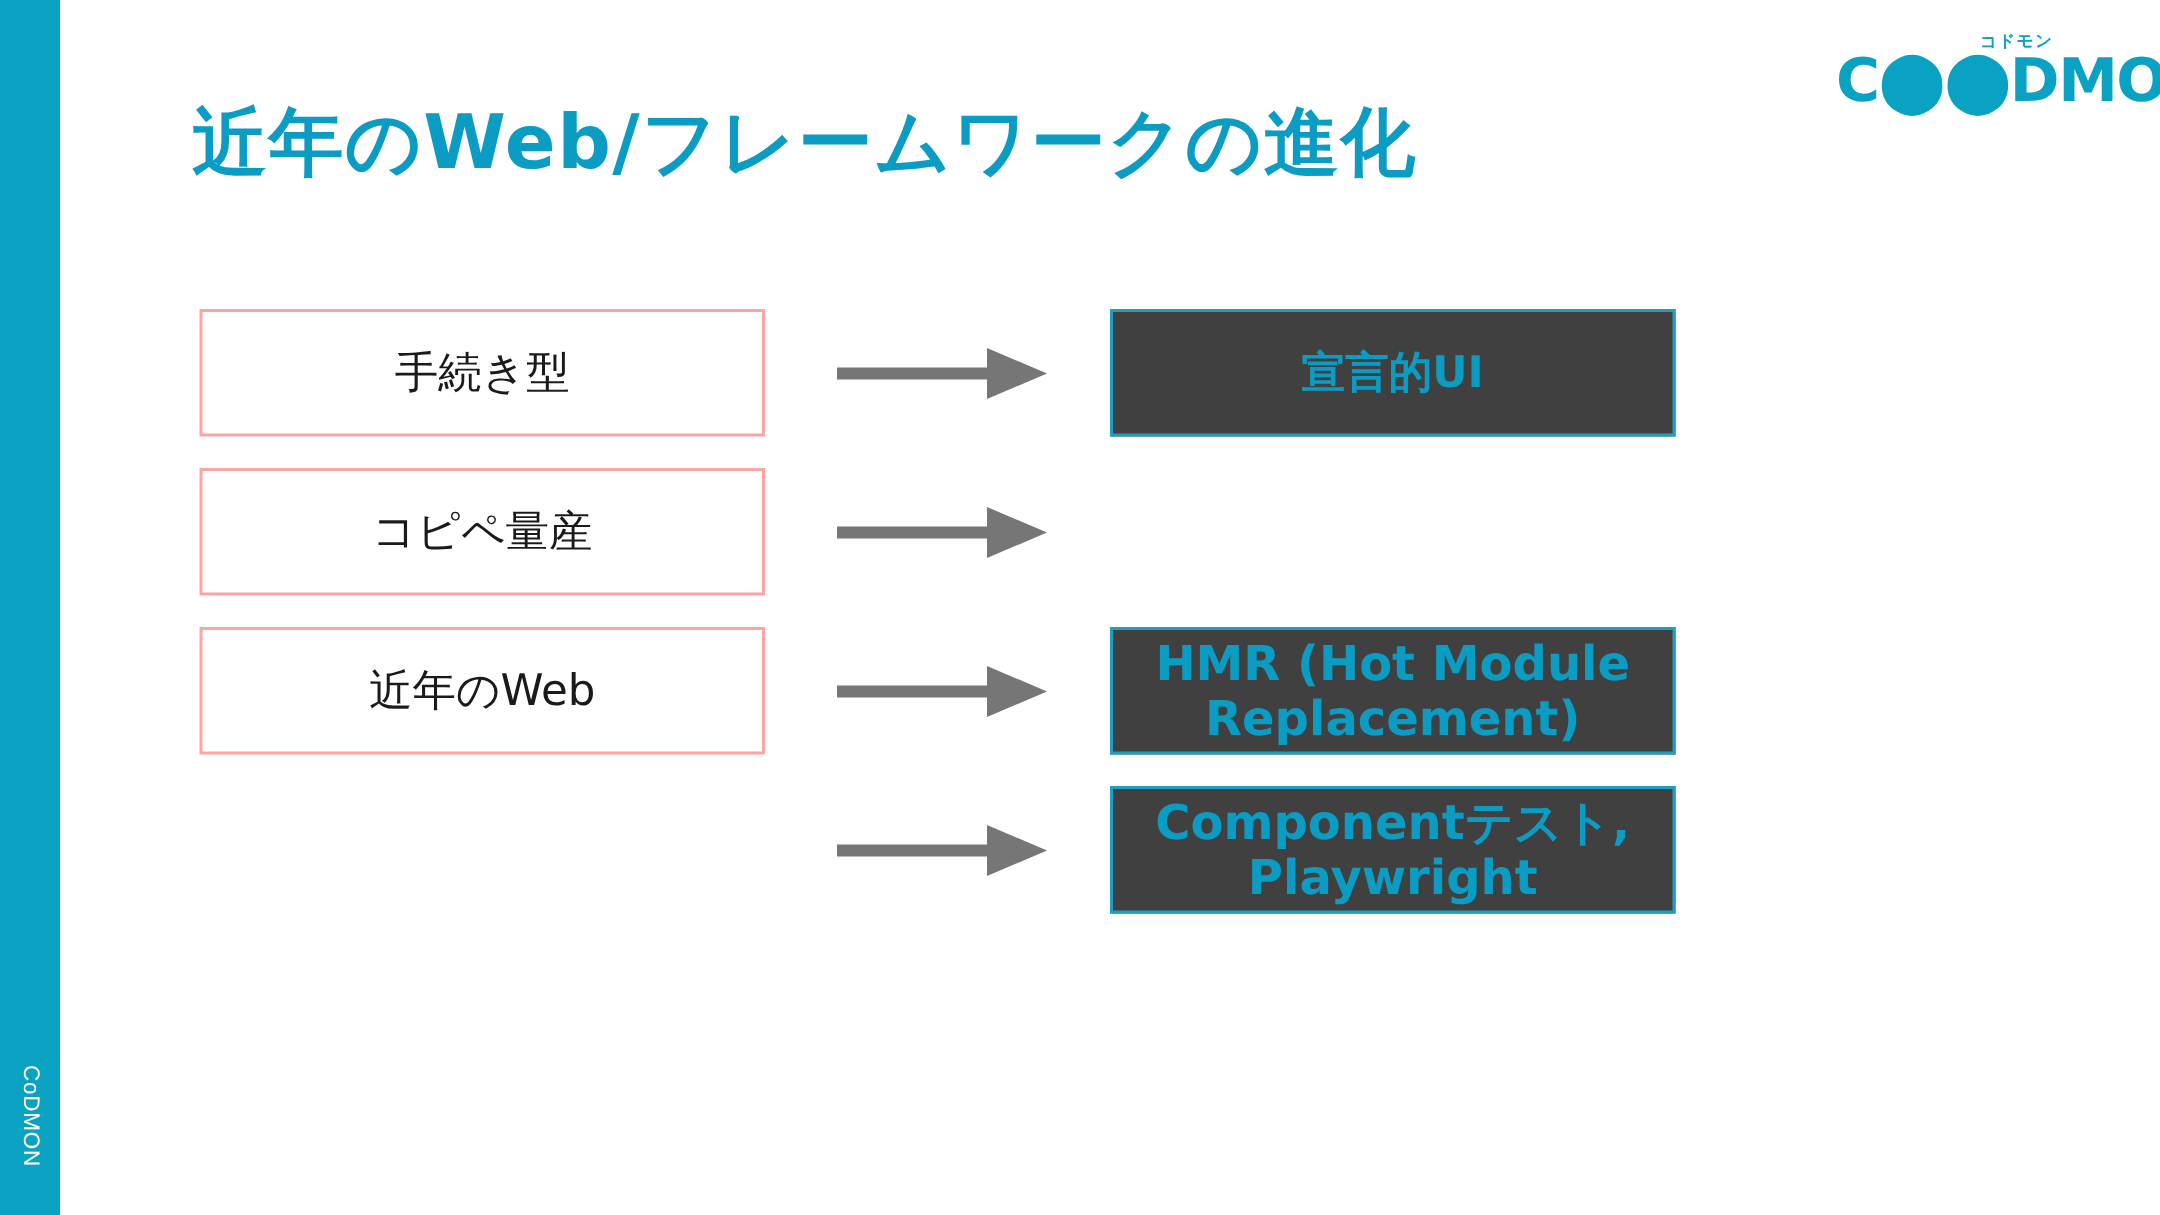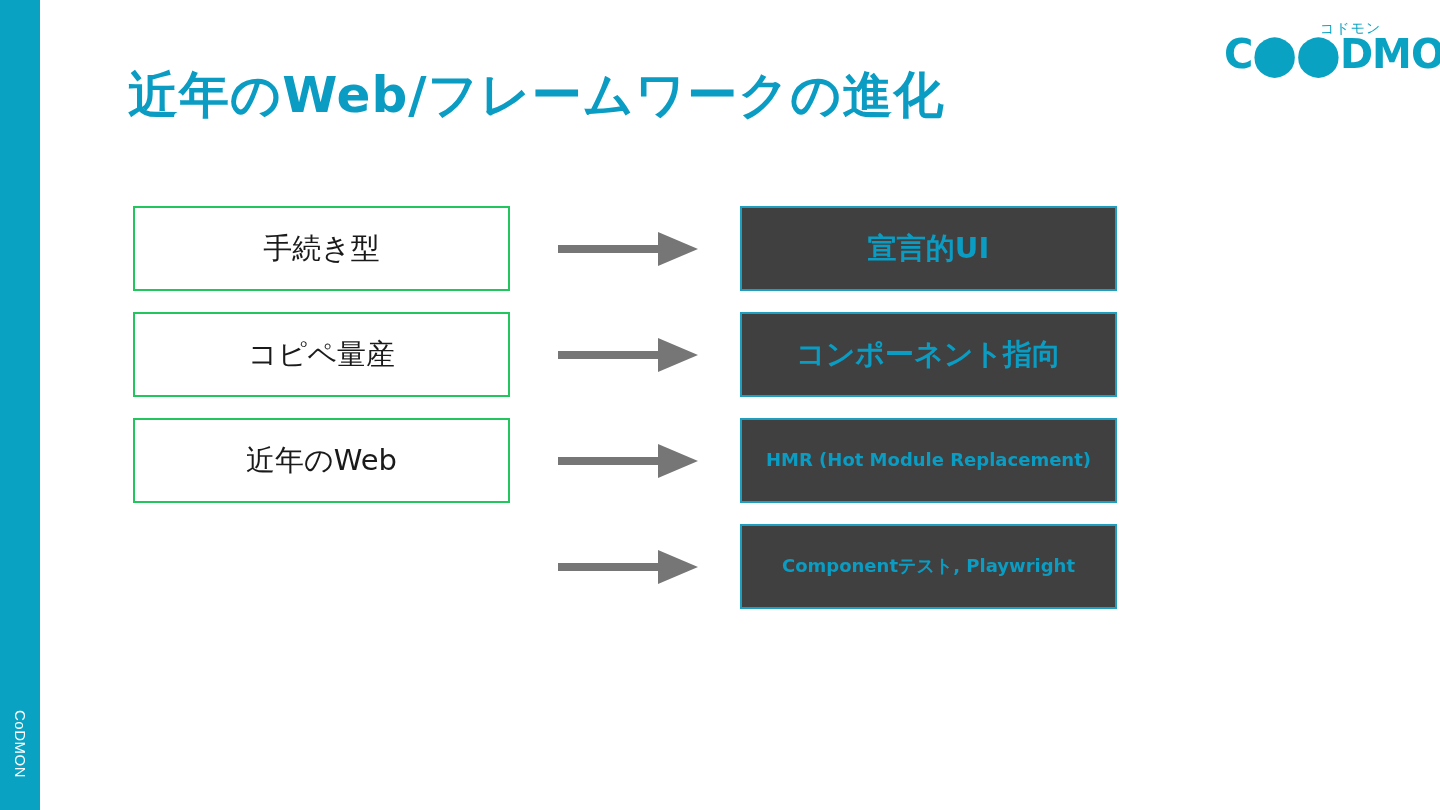--- a/index.html
+++ b/index.html
@@ -54,25 +54,25 @@
     position: absolute;
     right: 26px;
     top: 20px;
     width: 190px;
     height: 62px;
   }
   .logo-ruby {
     position: absolute;
     top: 0px;
     left: 96px;
-    font-size: 14px;
+    font-size: 11px;
     color: #0aa2c3;
     letter-spacing: 1px;
     transform: rotate(-1deg);
-    font-weight: normal;
+    font-weight: bold;
     white-space: nowrap;
   }
   .logo-word {
     position: absolute;
     top: 12px;
     left: 0;
     font-size: 40px;
     font-weight: bold;
     color: #0aa2c3;
     letter-spacing: -1px;
@@ -115,40 +115,40 @@
     display: flex;
     align-items: center;
     justify-content: center;
     text-align: center;
     padding: 0 10px;
   }
 
   .box-before {
     left: 133px;
     width: 377px;
-    border: 2px solid #22c55e;
+    border: 2px solid #fca5a5;
     background: #ffffff;
     color: #1a1a1a;
     font-size: 29px;
     font-weight: normal;
     font-family: "DejaVu Sans", "Liberation Sans", sans-serif;
   }
 
   .box-after {
     left: 740px;
     width: 377px;
     border: 2px solid #1f9fc0;
     background: #404040;
     color: #0a9cc2;
     font-size: 29px;
     font-weight: bold;
     line-height: 1.15;
     font-family: "DejaVu Sans", "Liberation Sans", sans-serif;
   }
-  .box-after.two-line { font-size: 18px; align-items: center; }
+  .box-after.two-line { font-size: 32px; align-items: center; }
   .box-after .suffix-small {
     font-size: 21px;
     font-weight: bold;
   }
 
   
   .arrow {
     position: absolute;
     left: 558px;
     top: 50%;
@@ -204,24 +204,20 @@
           <span class="suffix-small"></span>
       </div>
     </div>
 
     <div class="row">
       <div class="box box-before">コピペ量産</div>
       <div class="arrow">
         <div class="arrow-shaft"></div>
         <div class="arrow-head"></div>
       </div>
-      <div class="box box-after">
-        <span>コンポーネント指向</span>
-          <span class="suffix-small"></span>
-      </div>
     </div>
 
 
     <div class="row">
       <div class="box box-before">近年のWeb</div>
       <div class="arrow">
         <div class="arrow-shaft"></div>
         <div class="arrow-head"></div>
       </div>
       <div class="box box-after two-line">

